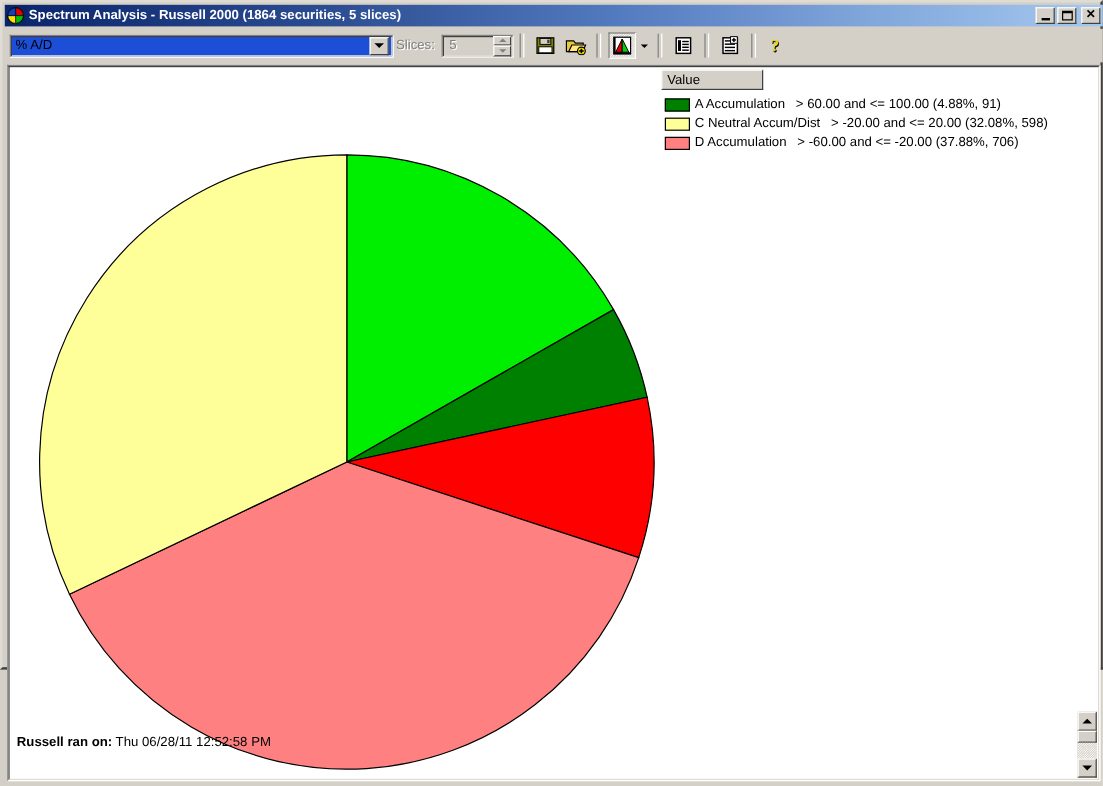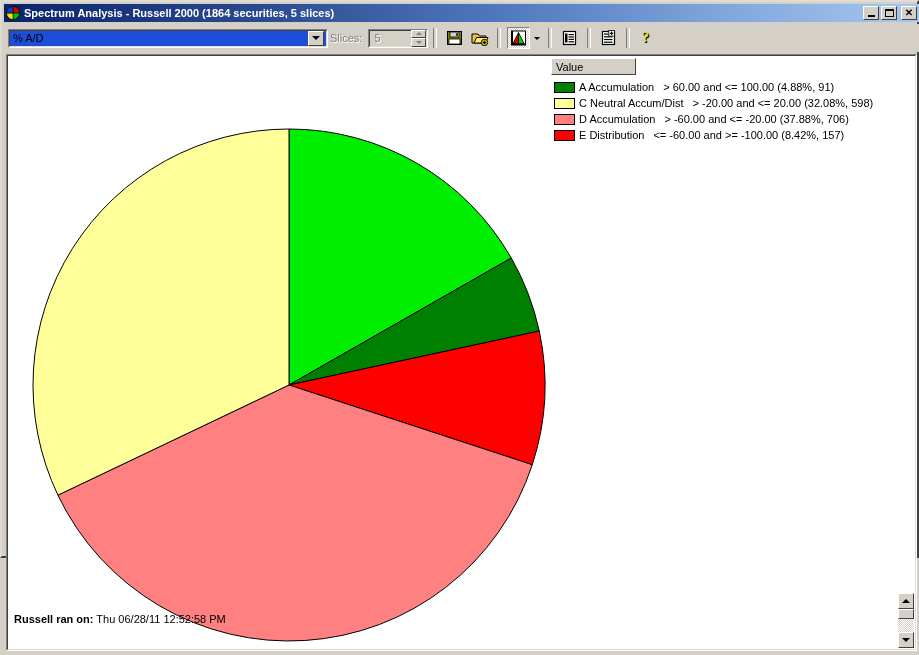--- a/index.html
+++ b/index.html
@@ -361,25 +361,20 @@
             <div class="lg-row">
               <div class="sw" style="background: rgb(255, 255, 153);"></div>
               <span class="lg-name">C Neutral Accum/Dist</span>
               <span class="lg-range">&gt; -20.00 and &lt;= 20.00 (32.08%, 598)</span>
             </div>
             <div class="lg-row">
               <div class="sw" style="background: rgb(255, 128, 128);"></div>
               <span class="lg-name">D Accumulation</span>
               <span class="lg-range">&gt; -60.00 and &lt;= -20.00 (37.88%, 706)</span>
             </div>
-            <div class="lg-row">
-              <div class="sw" style="background: rgb(255, 0, 0);"></div>
-              <span class="lg-name">E Distribution</span>
-              <span class="lg-range">&lt;= -60.00 and &gt;= -100.00 (8.42%, 157)</span>
-            </div>
           </div>
       </div>
 
       <div class="footer">
         <div class="f-line">
           <span class="f-lbl">Russell ran on:</span>
           <span>Thu 06/28/11 12:52:58 PM</span>
         </div>
       </div>
 

